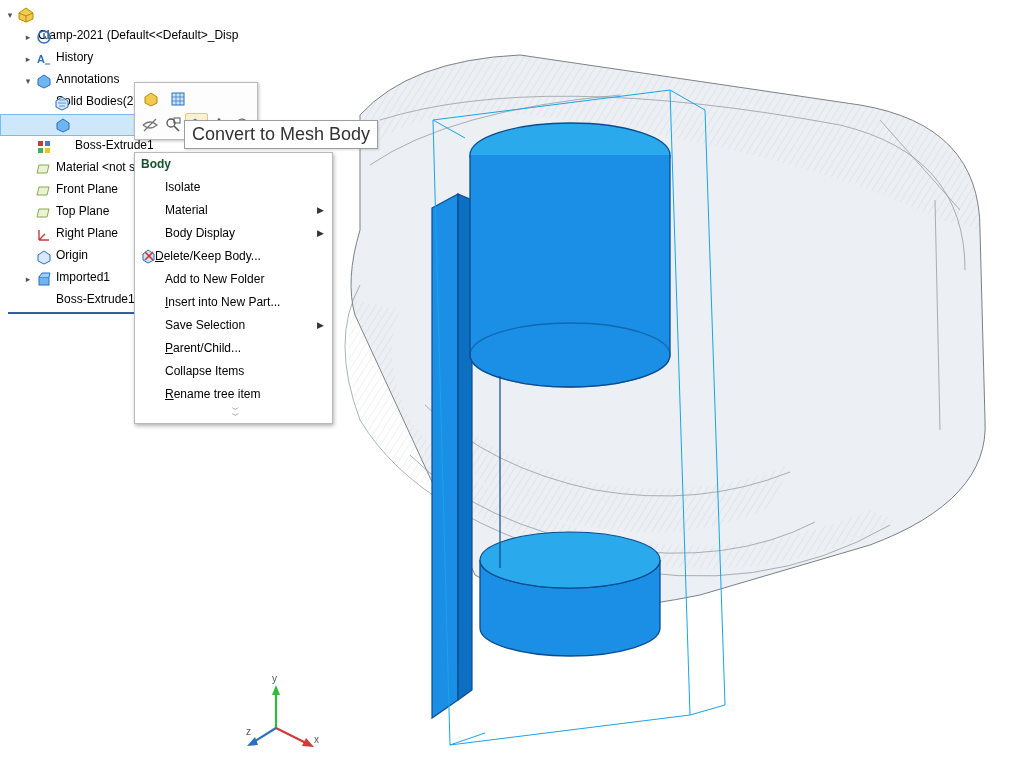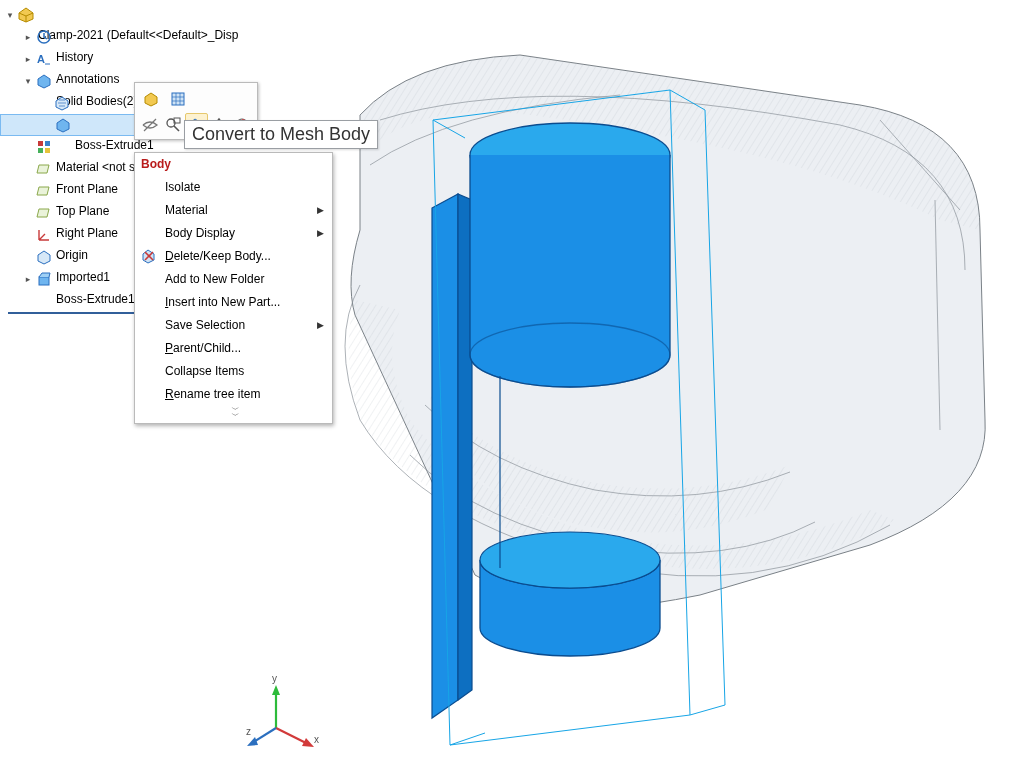--- a/index.html
+++ b/index.html
@@ -128,32 +128,32 @@
     width: 197px;
     background: #ffffff;
     border: 1px solid #bababa;
     box-shadow: 1px 2px 4px rgba(0,0,0,0.3);
     z-index: 5;
     font-size: 12px;
   }
   .ctx-menu .header {
     padding: 4px 6px;
     font-weight: bold;
-    color: #b91c1c;
+    color: #14532d;
     background: #fff;
   }
   .ctx-menu .item {
     height: 23px;
     display: flex;
     align-items: center;
     padding-left: 30px;
     position: relative;
     cursor: default;
   }
-  .ctx-menu .item.with-icon { padding-left: 30px; }
+  .ctx-menu .item.with-icon { padding-left: 20px; }
   .ctx-menu .item .cicon {
     position: absolute;
     left: 6px;
     width: 16px; height: 16px;
     display:inline-flex; align-items:center; justify-content:center;
   }
   .ctx-menu .item .sub-arrow {
     position: absolute;
     right: 8px;
     font-size: 9px;

